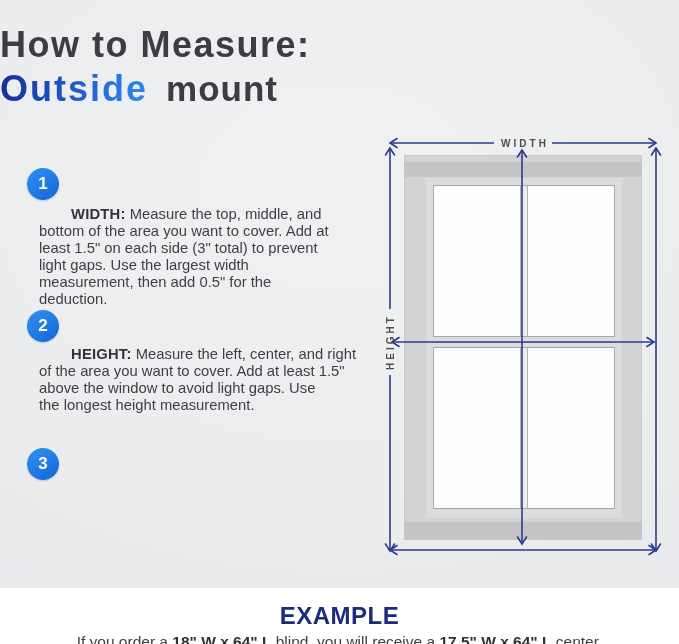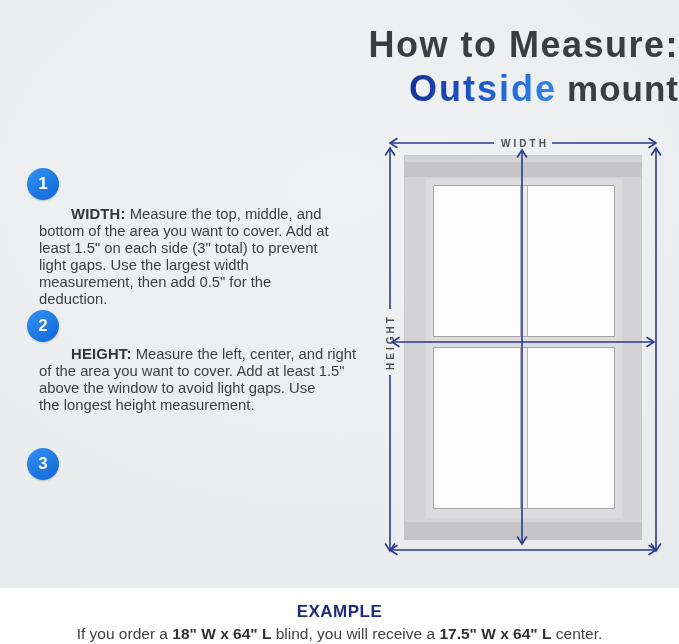--- a/index.html
+++ b/index.html
@@ -8,34 +8,34 @@
   .canvas {
     position:relative; width:679px; height:644px; overflow:hidden;
     background:#fff;
   }
   .gray-area {
     position:absolute; left:0; top:0; width:679px; height:588px;
     background:radial-gradient(130% 110% at 50% 32%, #f0f1f3 0%, #ebecee 55%, #e4e5e8 100%);
   }
 
   
-  .title-block { position:absolute; left:0; top:24px; width:679px; text-align:right;padding-left:42px; }
+  .title-block { position:absolute; left:0; top:24px; width:679px; text-align:left; }
   .title-line1 { font-size:36px; font-weight:bold; color:#3b3d40; letter-spacing:1.5px; }
   .title-line2 { margin-top:2px; white-space:nowrap; }
   .title-accent {
     font-size:36px; font-weight:bold; letter-spacing:2px; color:#1c55c8;
     vertical-align:baseline;
   }
   @supports (-webkit-background-clip: text) {
     .title-accent {
       background:linear-gradient(100deg,#16349c 5%,#1c55c8 45%,#2e82e8 90%);
       -webkit-background-clip:text; background-clip:text; color:transparent;
     }
   }
-  .title-rest { font-size:35px; font-weight:bold; color:#3b3d40; letter-spacing:1px; margin-left:10px; }
+  .title-rest { font-size:35px; font-weight:bold; color:#3b3d40; letter-spacing:1px; margin-left:18px; }
 
   
   .badge {
     position:absolute; width:32px; height:32px; border-radius:50%;
     background:linear-gradient(145deg,#2f8df0 10%,#1268d8 95%);
     color:#ffffff; font-size:17px; font-weight:bold;
     display:flex; align-items:center; justify-content:center;
     box-shadow:0 1px 2px rgba(0,0,0,0.18);
   }
   .badge-1 { left:27px; top:168px; }
@@ -69,21 +69,21 @@
   
   .arrows { position:absolute; left:0; top:0; width:679px; height:644px; }
   .arrows path { stroke:#2a3a8c; stroke-width:1.6; fill:none; }
   .dim-label {
     fill:#4c4e50; font-size:10px; font-weight:bold; letter-spacing:3px;
     font-family:"Liberation Sans", sans-serif; text-anchor:middle;
   }
 
   
   .example-band { position:absolute; left:0; top:588px; width:679px; height:56px; background:#ffffff; text-align:center; }
-  .example-heading { margin-top:14px; font-size:17px; font-weight:bold; color:#1b2b7e; letter-spacing:0.5px; }
+  .example-heading { margin-top:14px; font-size:24px; font-weight:bold; color:#1b2b7e; letter-spacing:0.5px; }
   .example-text { margin-top:3px; font-size:15.5px; color:#3d3f42; }
   .example-text b { font-weight:bold; color:#2e3033; }
 </style>
 </head>
 <body>
 
 <div class="canvas">
   <div class="gray-area"></div>
 
   <div class="title-block">

